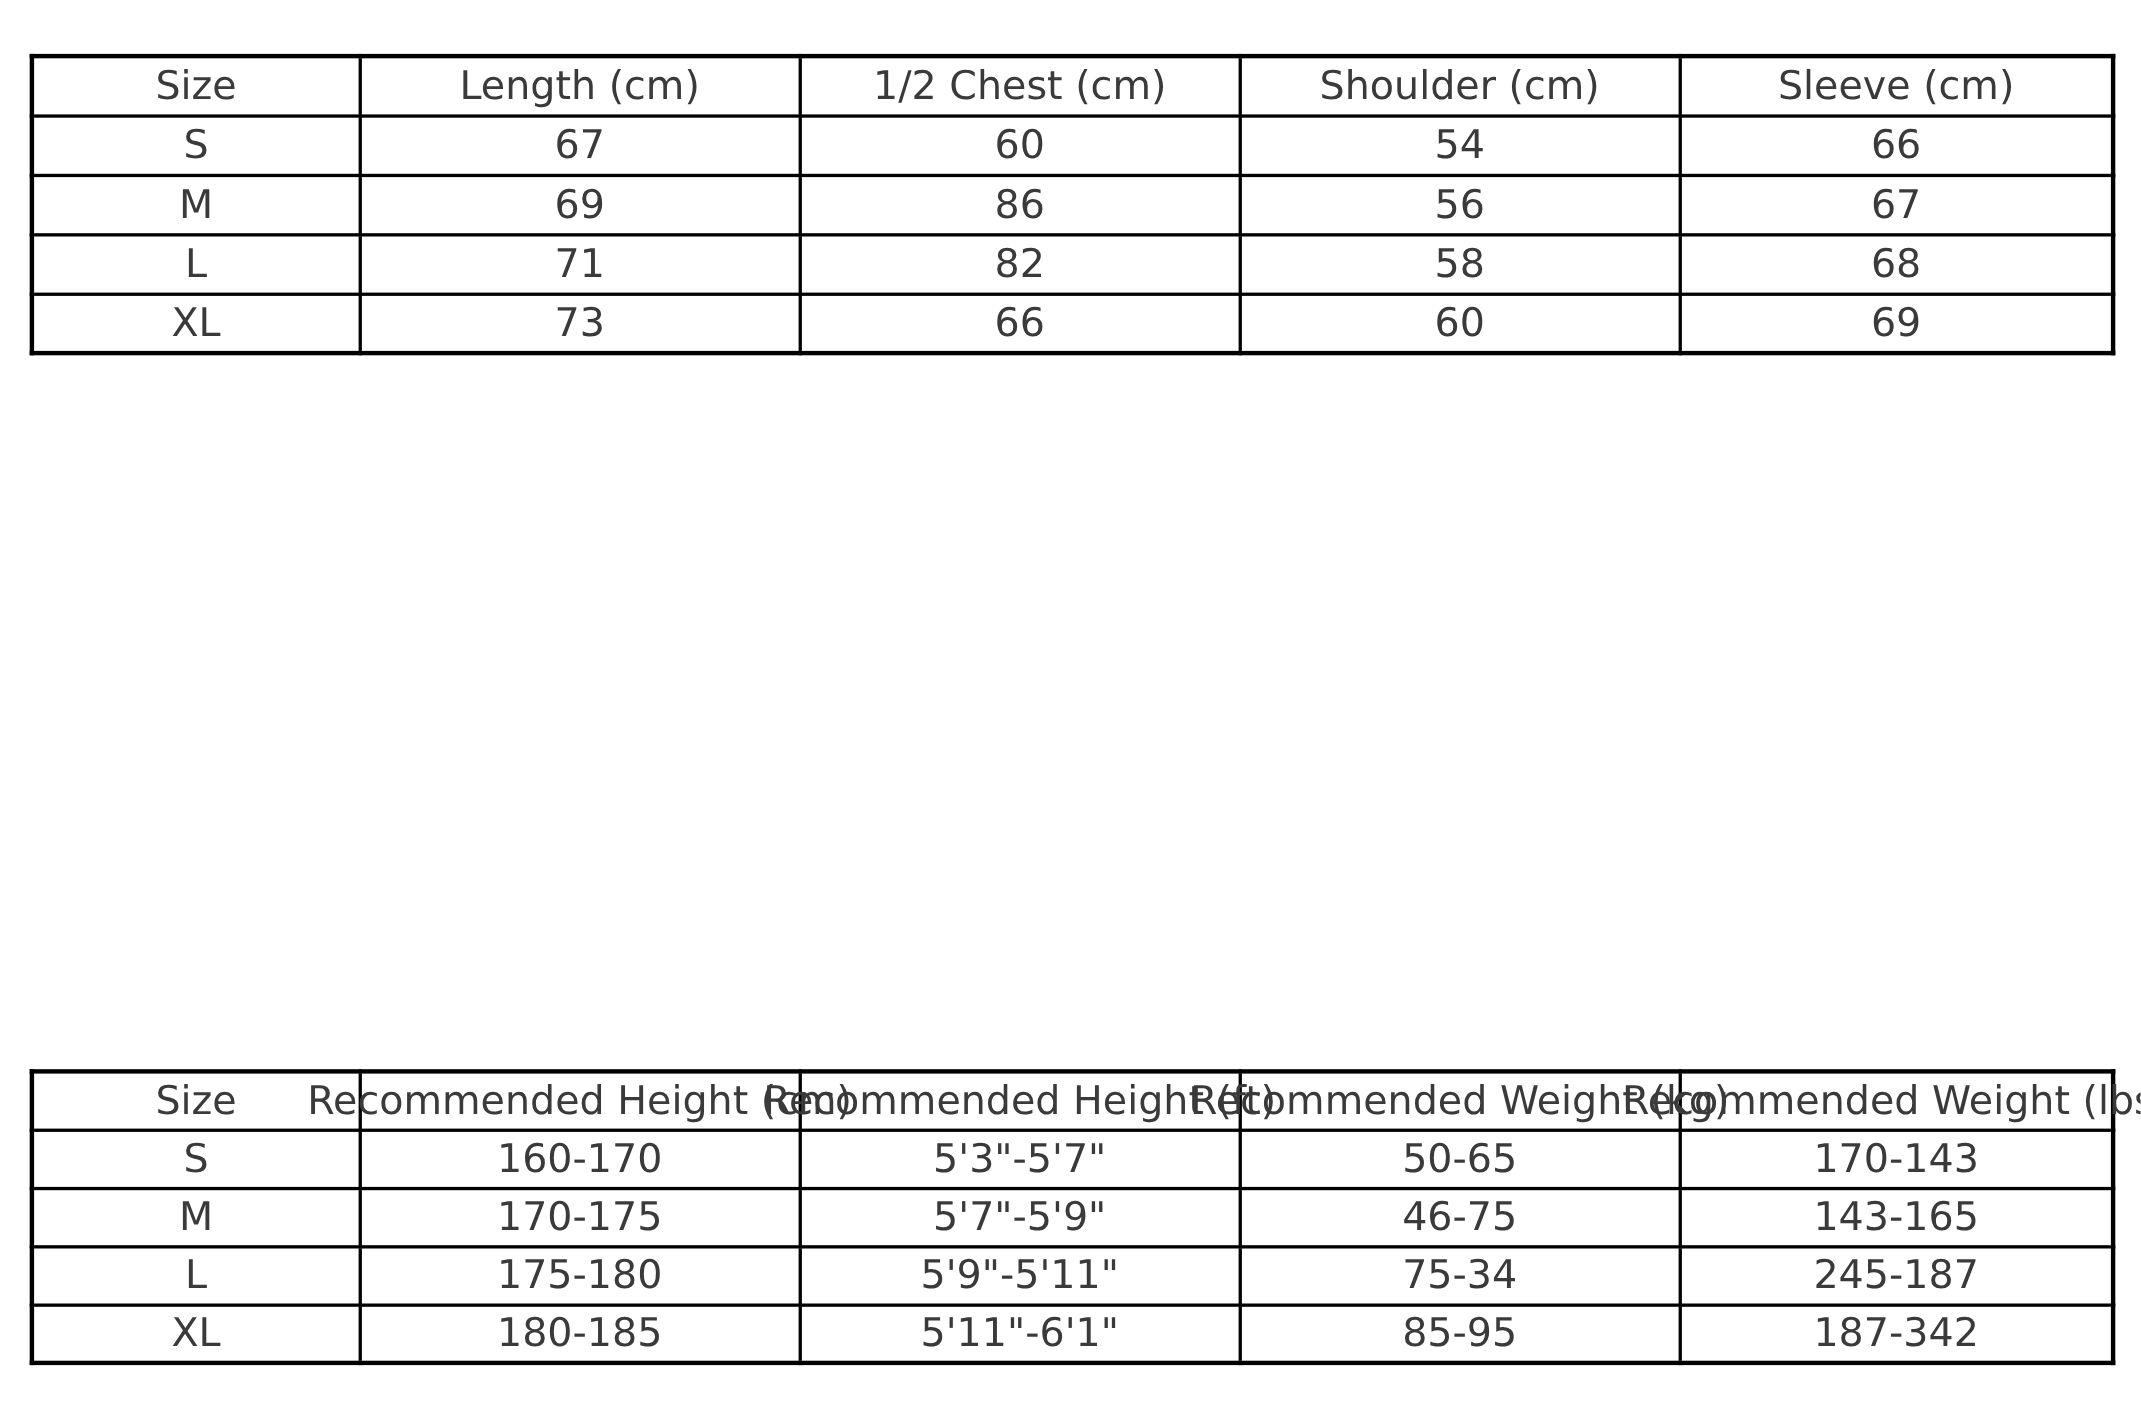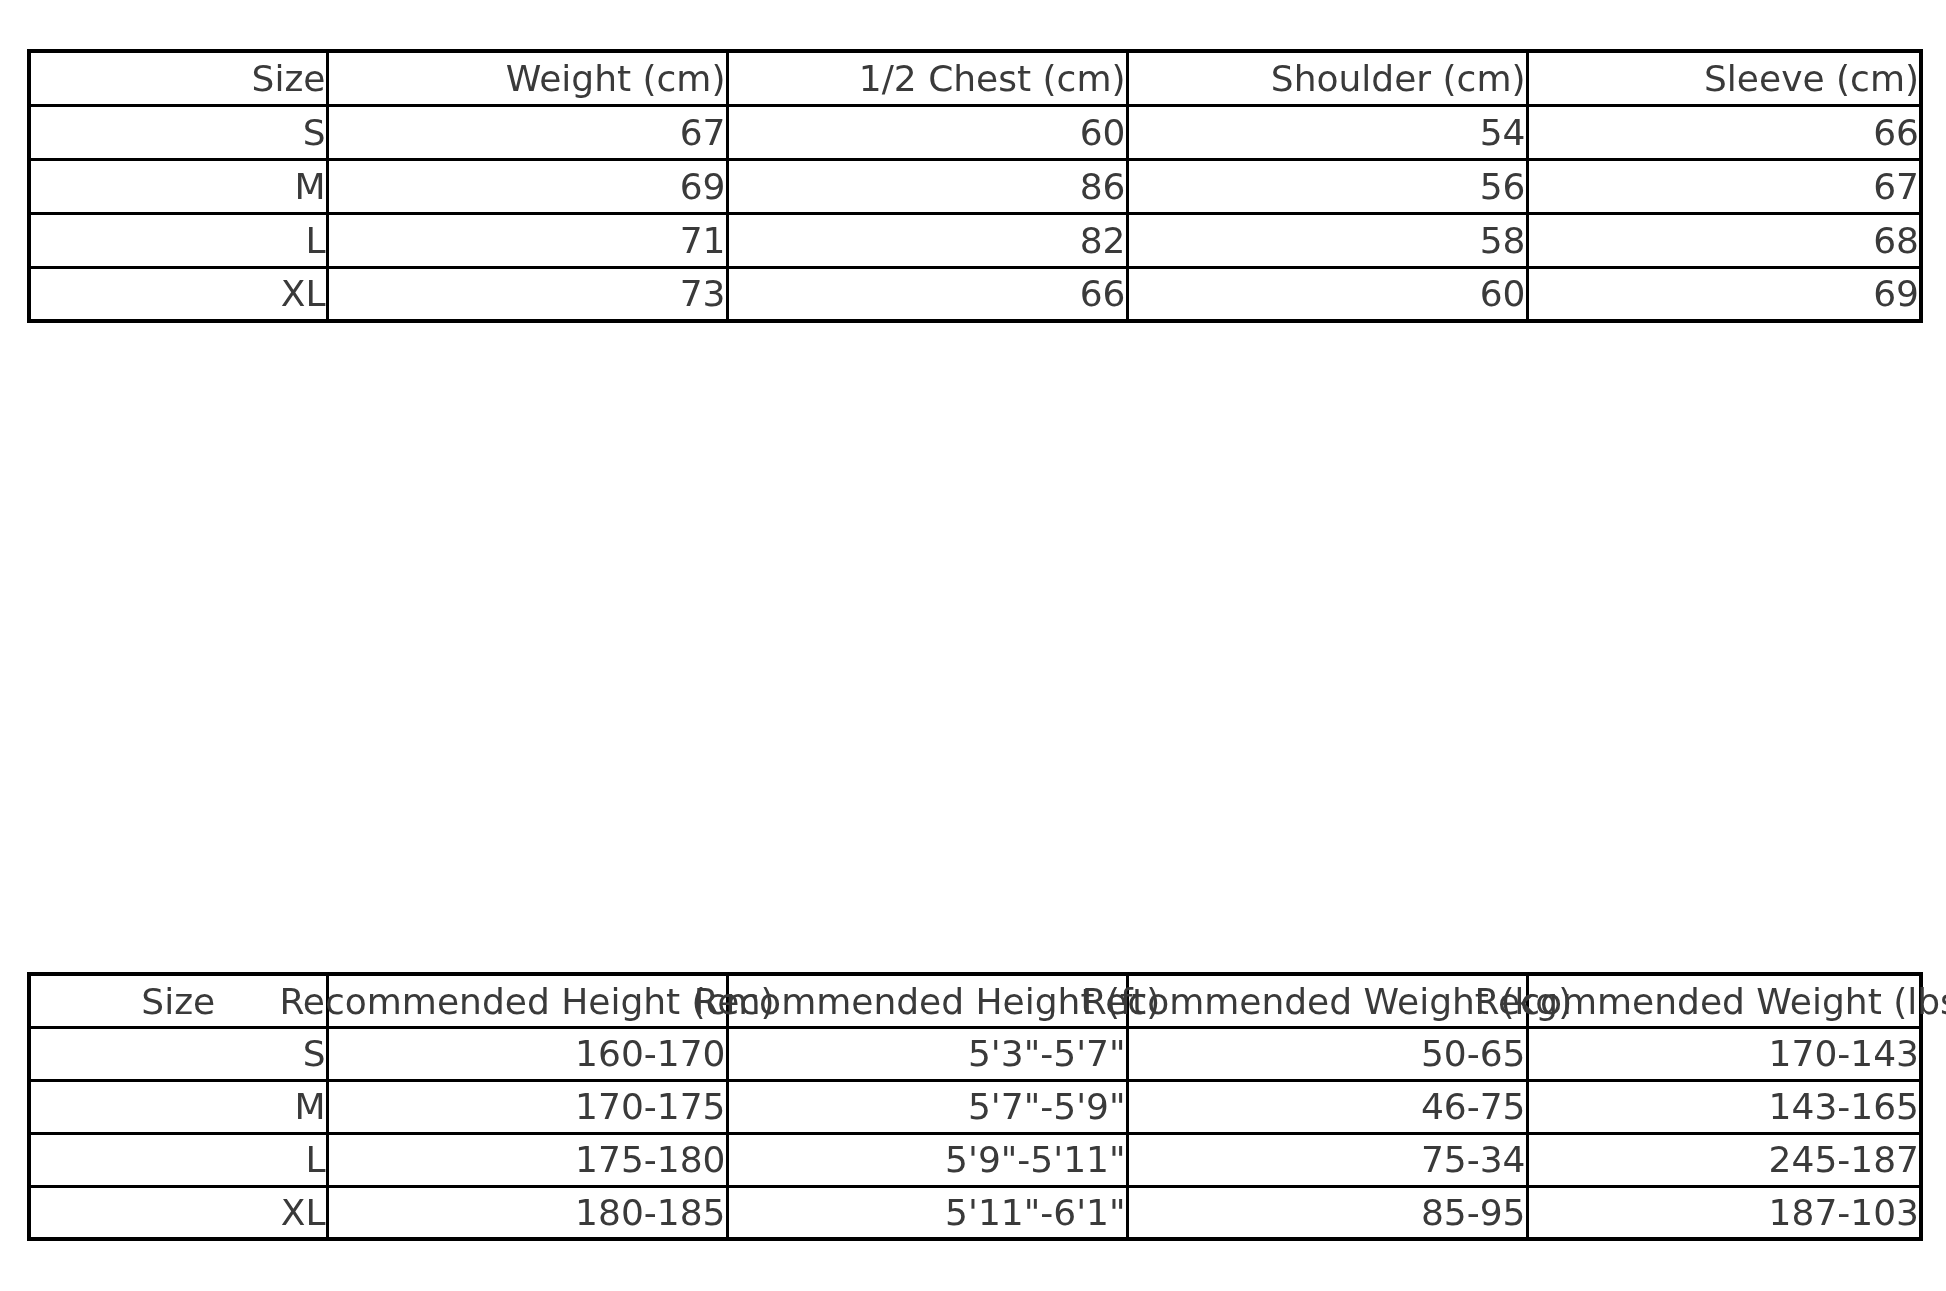--- a/index.html
+++ b/index.html
@@ -21,21 +21,21 @@
     table-layout: fixed;
     width: 1892px;
     font-size: 36px;
     color: #3a3a3a;
     border: 4px solid #000;
   }
   table.tbl th,
   table.tbl td {
     border: 3px solid #000;
     font-weight: normal;
-    text-align: right;
+    text-align: center;
     vertical-align: middle;
     padding: 0;
     white-space: nowrap;
   }
   #size-table { top: 49px; }
   #fit-table  { top: 972px; }
   #size-table tr { height: 54px; }
   #fit-table  tr { height: 53px; }
   
   table.overlap-headers thead th {
@@ -59,21 +59,21 @@
   <colgroup>
     <col style="width:298px">
     <col style="width:400px">
     <col style="width:400px">
     <col style="width:400px">
     <col style="width:394px">
   </colgroup>
   <thead>
     <tr>
         <th>Size</th>
-        <th>Weight (cm)</th>
+        <th>Length (cm)</th>
         <th>1/2 Chest (cm)</th>
         <th>Shoulder (cm)</th>
         <th>Sleeve (cm)</th>
       </tr>
   </thead>
   <tbody>
       <tr>
         <td>S</td>
         <td>67</td>
         <td>60</td>
@@ -151,16 +151,16 @@
         <td>175-180</td>
         <td>5'9"-5'11"</td>
         <td>75-34</td>
         <td>245-187</td>
       </tr>
       <tr>
         <td>XL</td>
         <td>180-185</td>
         <td>5'11"-6'1"</td>
         <td>85-95</td>
-        <td>187-103</td>
+        <td>187-342</td>
       </tr>
     </tbody>
 </table>
 
 </body></html>

